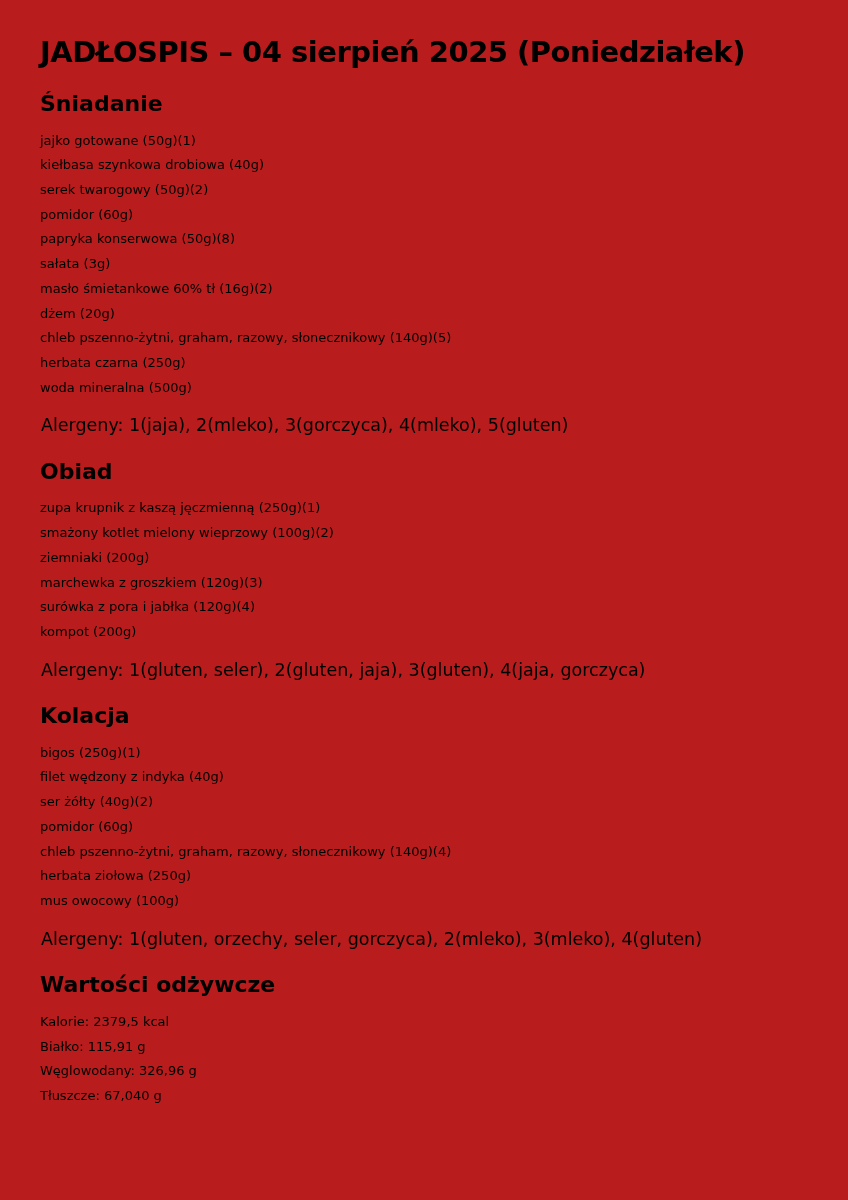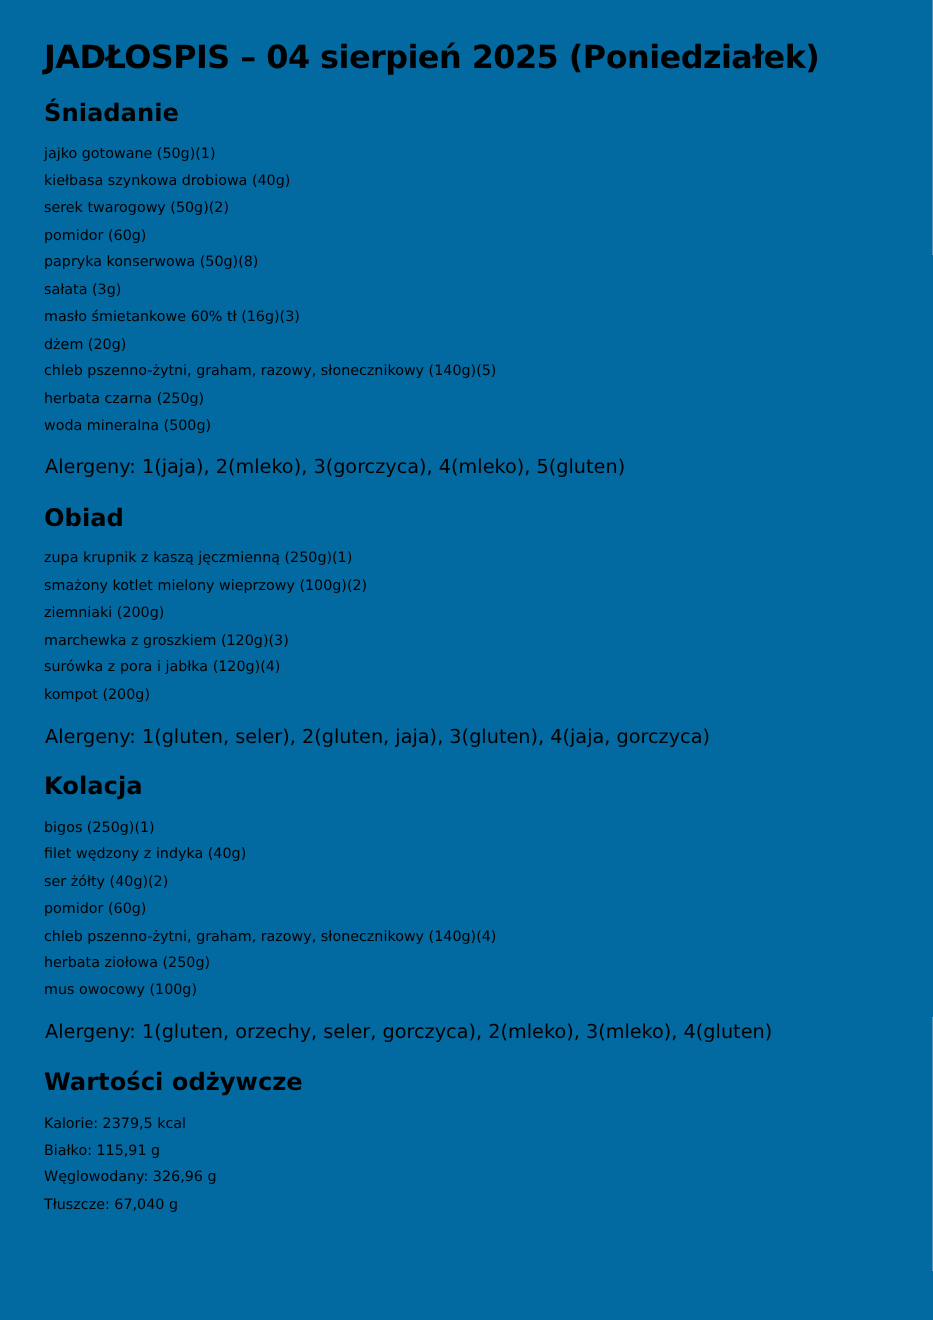--- a/index.html
+++ b/index.html
@@ -7,21 +7,21 @@
     padding: 0;
     background: #ffffff;
     color: #000000;
     font-family: "DejaVu Sans", sans-serif;
   }
   .page {
     width: 848px;
     min-height: 1200px;
     box-sizing: border-box;
     padding: 34px 18px 40px 40px;
-    background: #0369a1;
+    background: #b91c1c;
   }
   h1.doc-title {
     font-size: 29px;
     font-weight: 700;
     letter-spacing: -0.5px;
     white-space: nowrap;
     margin: 0 0 10px 0;
     line-height: 1.25;
   }
   h2.section-heading {
@@ -53,21 +53,21 @@
 
   <section>
     <h2 class="section-heading">Śniadanie</h2>
     <div class="menu-lines">
         <div class="menu-line">jajko gotowane (50g)(1)</div>
         <div class="menu-line">kiełbasa szynkowa drobiowa (40g)</div>
         <div class="menu-line">serek twarogowy (50g)(2)</div>
         <div class="menu-line">pomidor (60g)</div>
         <div class="menu-line">papryka konserwowa (50g)(8)</div>
         <div class="menu-line">sałata (3g)</div>
-        <div class="menu-line">masło śmietankowe 60% tł (16g)(3)</div>
+        <div class="menu-line">masło śmietankowe 60% tł (16g)(2)</div>
         <div class="menu-line">dżem (20g)</div>
         <div class="menu-line">chleb pszenno-żytni, graham, razowy, słonecznikowy (140g)(5)</div>
         <div class="menu-line">herbata czarna (250g)</div>
         <div class="menu-line">woda mineralna (500g)</div>
       </div>
     <p class="allergens">Alergeny: 1(jaja), 2(mleko), 3(gorczyca), 4(mleko), 5(gluten)</p>
   </section>
 
   <section>
     <h2 class="section-heading">Obiad</h2>

